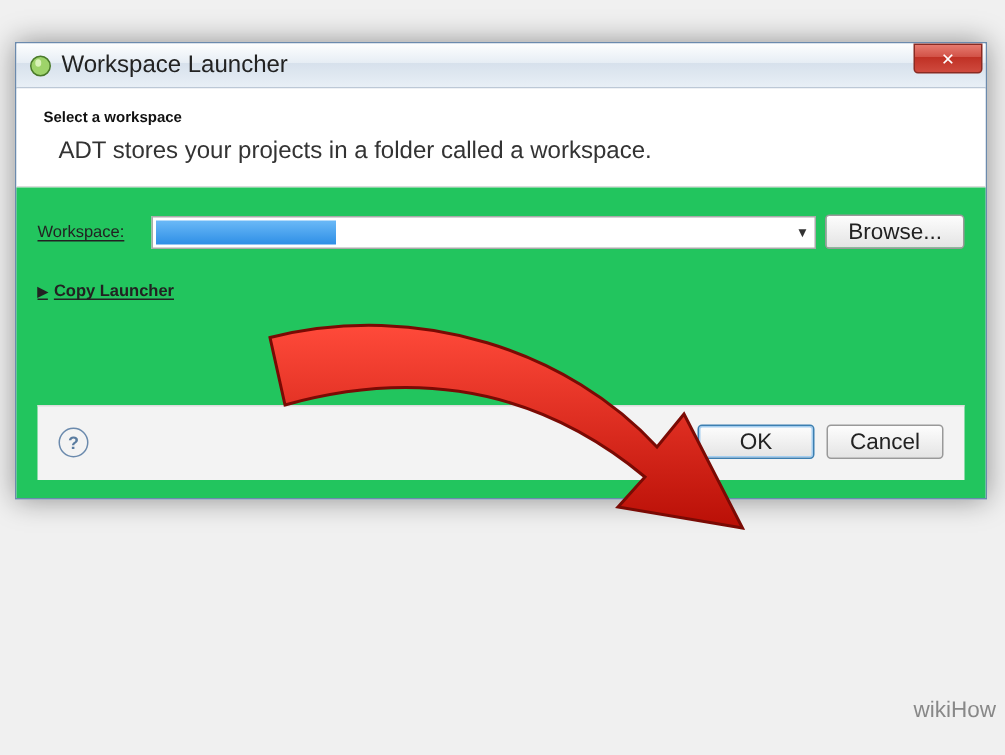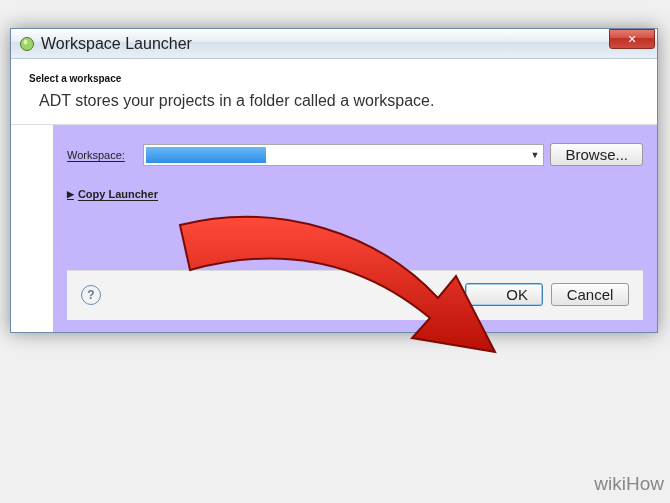--- a/index.html
+++ b/index.html
@@ -55,23 +55,22 @@
     color: #111;
     margin-bottom: 6px;
   }
   .header-desc {
     font-size: 16px;
     color: #333;
     line-height: 1.4;
     margin-left: 10px;
   }
   .form-area {
-    background: #c4b5fd;
+    background: #22c55e;
     padding: 18px 14px 12px 14px;
-    margin-left: 42px;
   }
   .row { display: flex; align-items: center; gap: 6px; }
   .ws-label {
     font-size: 11px;
     color: #222;
     text-decoration: underline;
     text-decoration-color: #222;
     text-underline-offset: 2px;
     width: 70px;
   }
@@ -104,21 +103,20 @@
     border: 1px solid #999;
     border-radius: 3px;
     cursor: pointer;
     min-width: 78px;
     text-align: center;
     line-height: 21px;
   }
   .win-btn.default {
     border: 1px solid #3c7fb1;
     box-shadow: 0 0 0 1px #a4cef0 inset;
-    text-align: right;
   }
   .copy-settings {
     margin-top: 22px;
     display: flex;
     align-items: center;
     gap: 4px;
     font-size: 11px;
     font-weight: bold;
     color: #222;
     cursor: pointer;
@@ -145,22 +143,22 @@
     display: flex; align-items: center; justify-content: center;
     color: #5a7ca0;
     font-size: 12px;
     font-weight: bold;
     cursor: pointer;
   }
   .footer .spacer { flex: 1; }
   .footer .win-btn { min-width: 78px; margin-left: 8px; }
   .watermark {
     position: absolute;
-    right: 6px; bottom: 8px;
-    font-size: 19px;
+    right: 6px; bottom: 20px;
+    font-size: 15px;
     color: #888;
     font-family: Georgia, serif;
   }
   .arrow-overlay {
     position: absolute;
     pointer-events: none;
     z-index: 50;
   }
 </style>
 </head>

